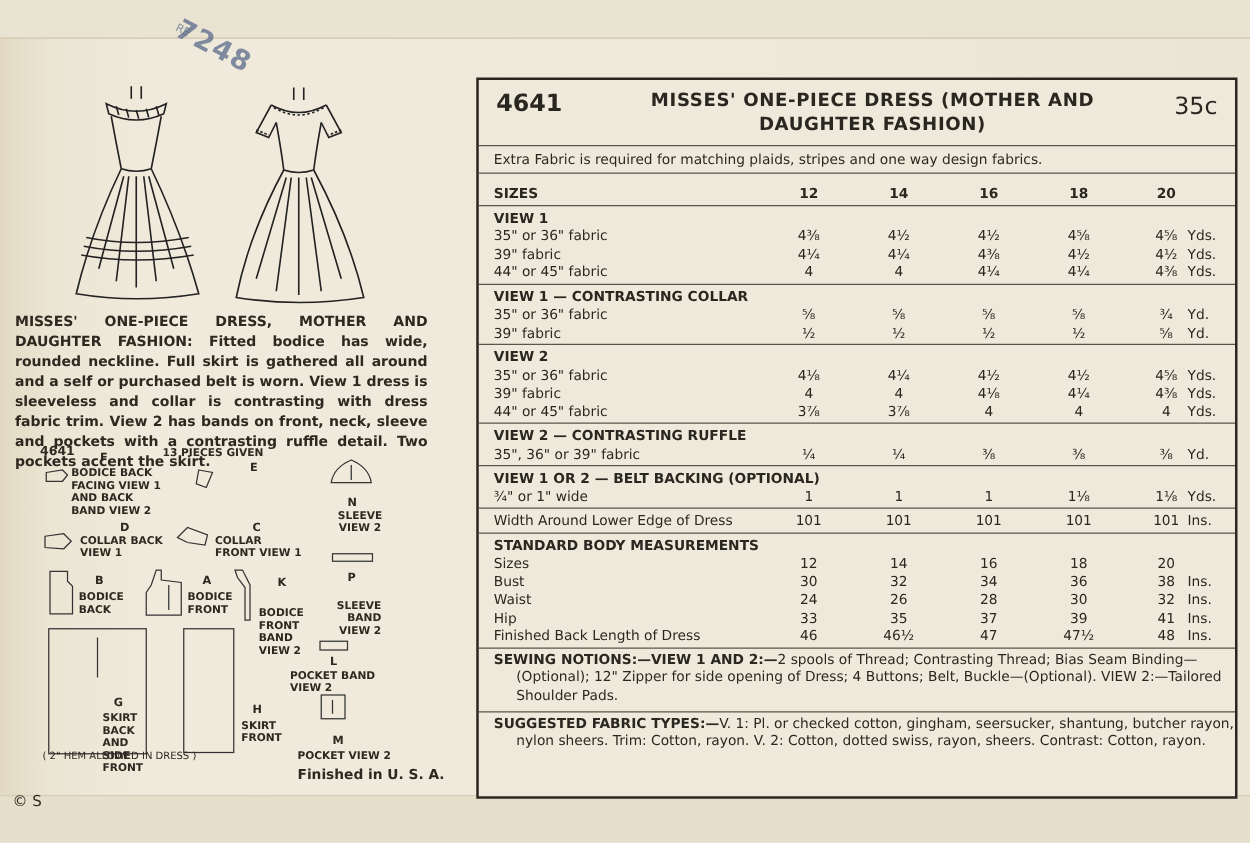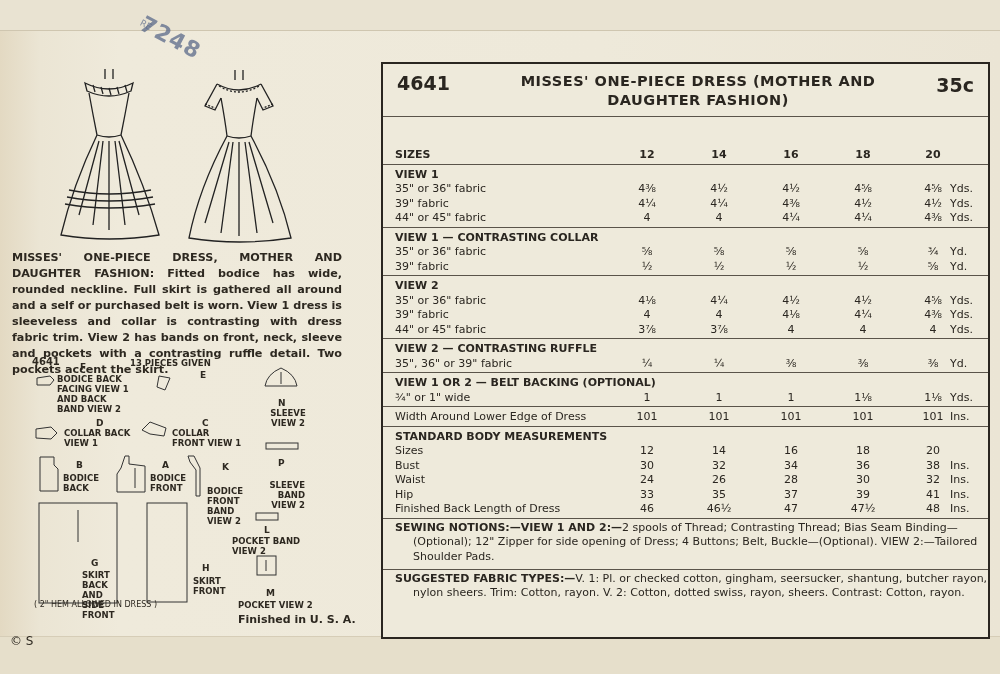--- a/index.html
+++ b/index.html
@@ -15,21 +15,21 @@
   .desc{position:absolute;left:12px;top:250px;width:330px;font-size:11.2px;line-height:16px;font-weight:bold;color:#2d2820;text-align:justify;}
   .desc b{font-weight:900;}
   .pieces{position:absolute;left:0;top:350px;width:350px;height:280px;font-size:8.5px;font-weight:bold;color:#2d2820;line-height:10px;}
   .pieces .lbl{position:absolute;}
   .pieces .ltr{position:absolute;font-size:9px;}
   .printed{position:absolute;left:238px;top:613px;font-size:11px;font-weight:bold;color:#2d2820;}
   .copy{position:absolute;left:10px;top:634px;font-size:12px;color:#2d2820;}
   .box{position:absolute;left:381px;top:62px;width:605px;height:573px;border:2px solid #2a2620;background:#eeeadb;}
   .hdr{position:absolute;left:0;top:0;width:605px;height:52px;border-bottom:1px solid #5a544a;}
   .hdr .num{position:absolute;left:14px;top:8px;font-size:19px;font-weight:bold;}
-  .hdr .price{position:absolute;right:14px;top:10px;font-size:19px;font-weight:bold;}
+  .hdr .price{position:absolute;right:14px;top:10px;font-size:19px;font-weight:normal;}
   .hdr .title{position:absolute;left:125px;top:8px;width:380px;text-align:center;font-size:14.5px;font-weight:bold;line-height:19px;letter-spacing:.5px;}
   .extra{position:absolute;left:0;top:53px;width:605px;height:22px;border-bottom:1px solid #5a544a;font-size:11px;padding-left:12px;line-height:22px;box-sizing:border-box;}
   .row{position:absolute;left:12px;width:590px;height:15px;font-size:11px;line-height:15px;}
   .row .l{position:absolute;left:0;top:0;}
   .row .v{position:absolute;top:0;width:40px;text-align:center;}
   .row .u{position:absolute;left:555px;top:0;}
   .sec{font-weight:bold;}
   .divider{position:absolute;left:0;width:605px;height:0;border-top:1px solid #5a544a;}
   .notes{position:absolute;left:12px;width:585px;font-size:11px;line-height:14.5px;}
   .notes .h{font-weight:bold;}
@@ -169,20 +169,21 @@
 
 <div class="box">
   <div class="hdr">
     <div class="num">4641</div>
     <div class="title">
       <div>MISSES' ONE-PIECE DRESS (MOTHER AND</div>
       <div>DAUGHTER FASHION)</div>
     </div>
     <div class="price">35c</div>
   </div>
+  <div class="extra">Extra Fabric is required for matching plaids, stripes and one way design fabrics.</div>
   <div id="chart-rows">
       <div class="row" style="top: 83px;">
         <span class="l sec">SIZES</span>
         <span class="v sec" style="left: 232px;">12</span>
         <span class="v sec" style="left: 304px;">14</span>
         <span class="v sec" style="left: 376px;">16</span>
         <span class="v sec" style="left: 448px;">18</span>
         <span class="v sec" style="left: 518px;">20</span>
       </div>
       <div class="divider" style="top: 99.5px;"></div>

